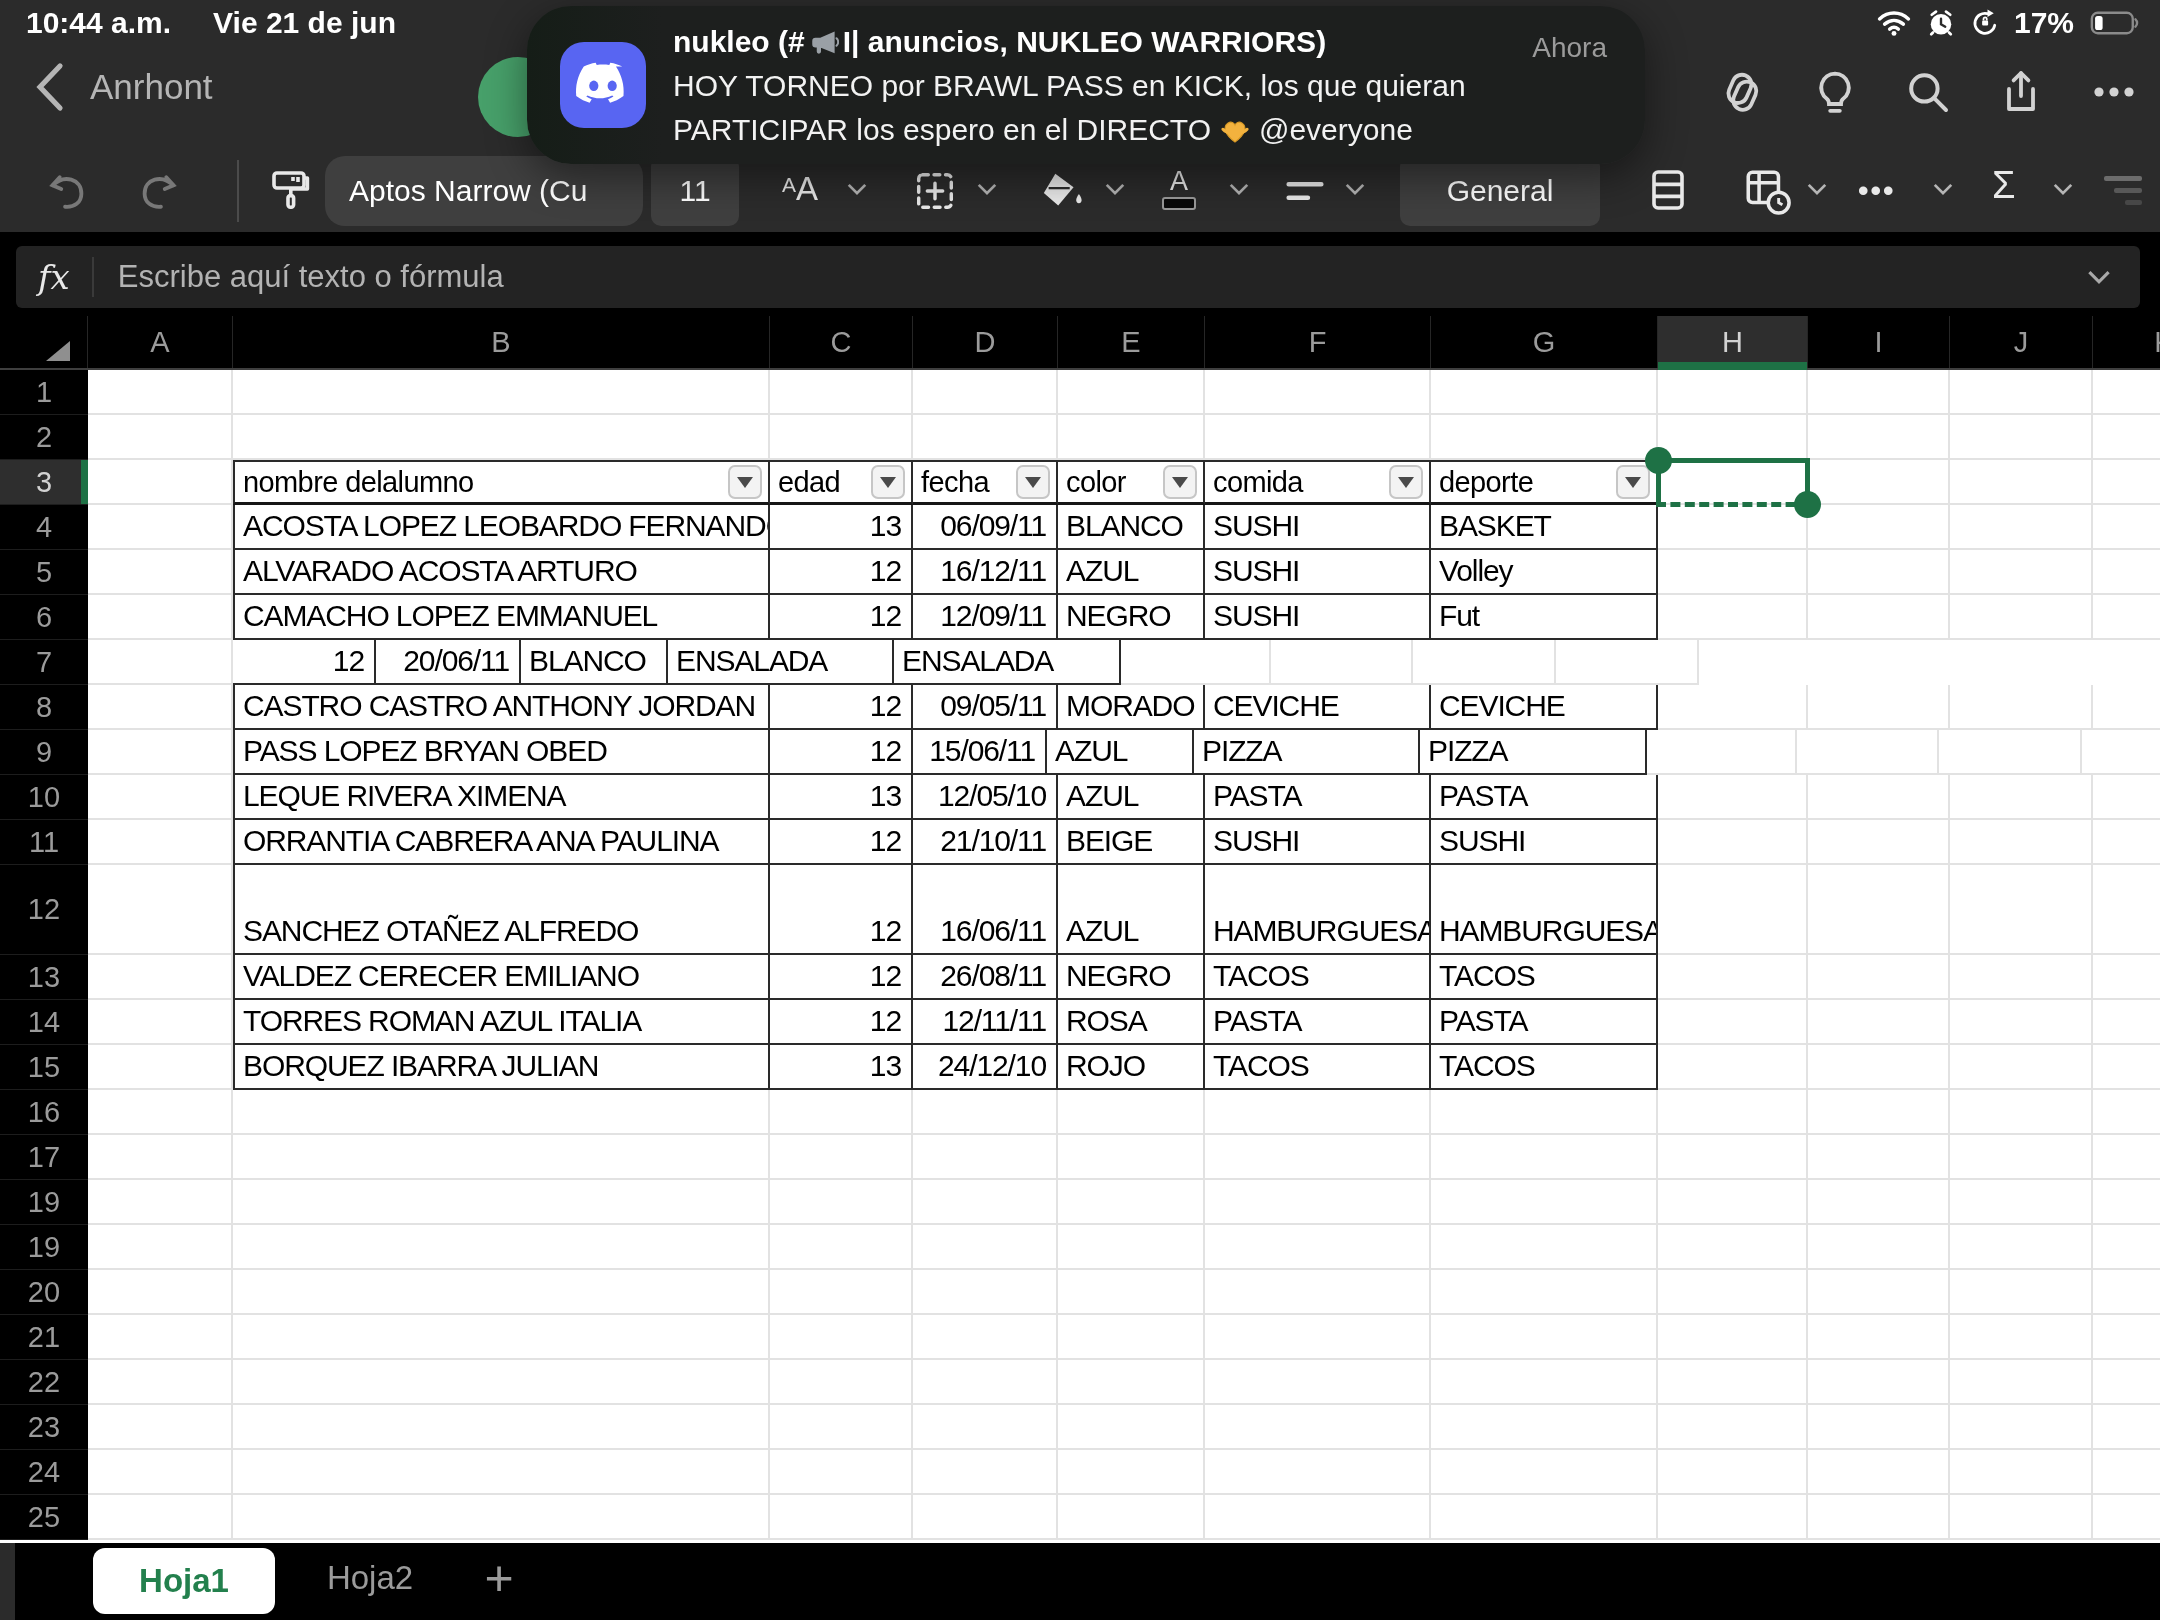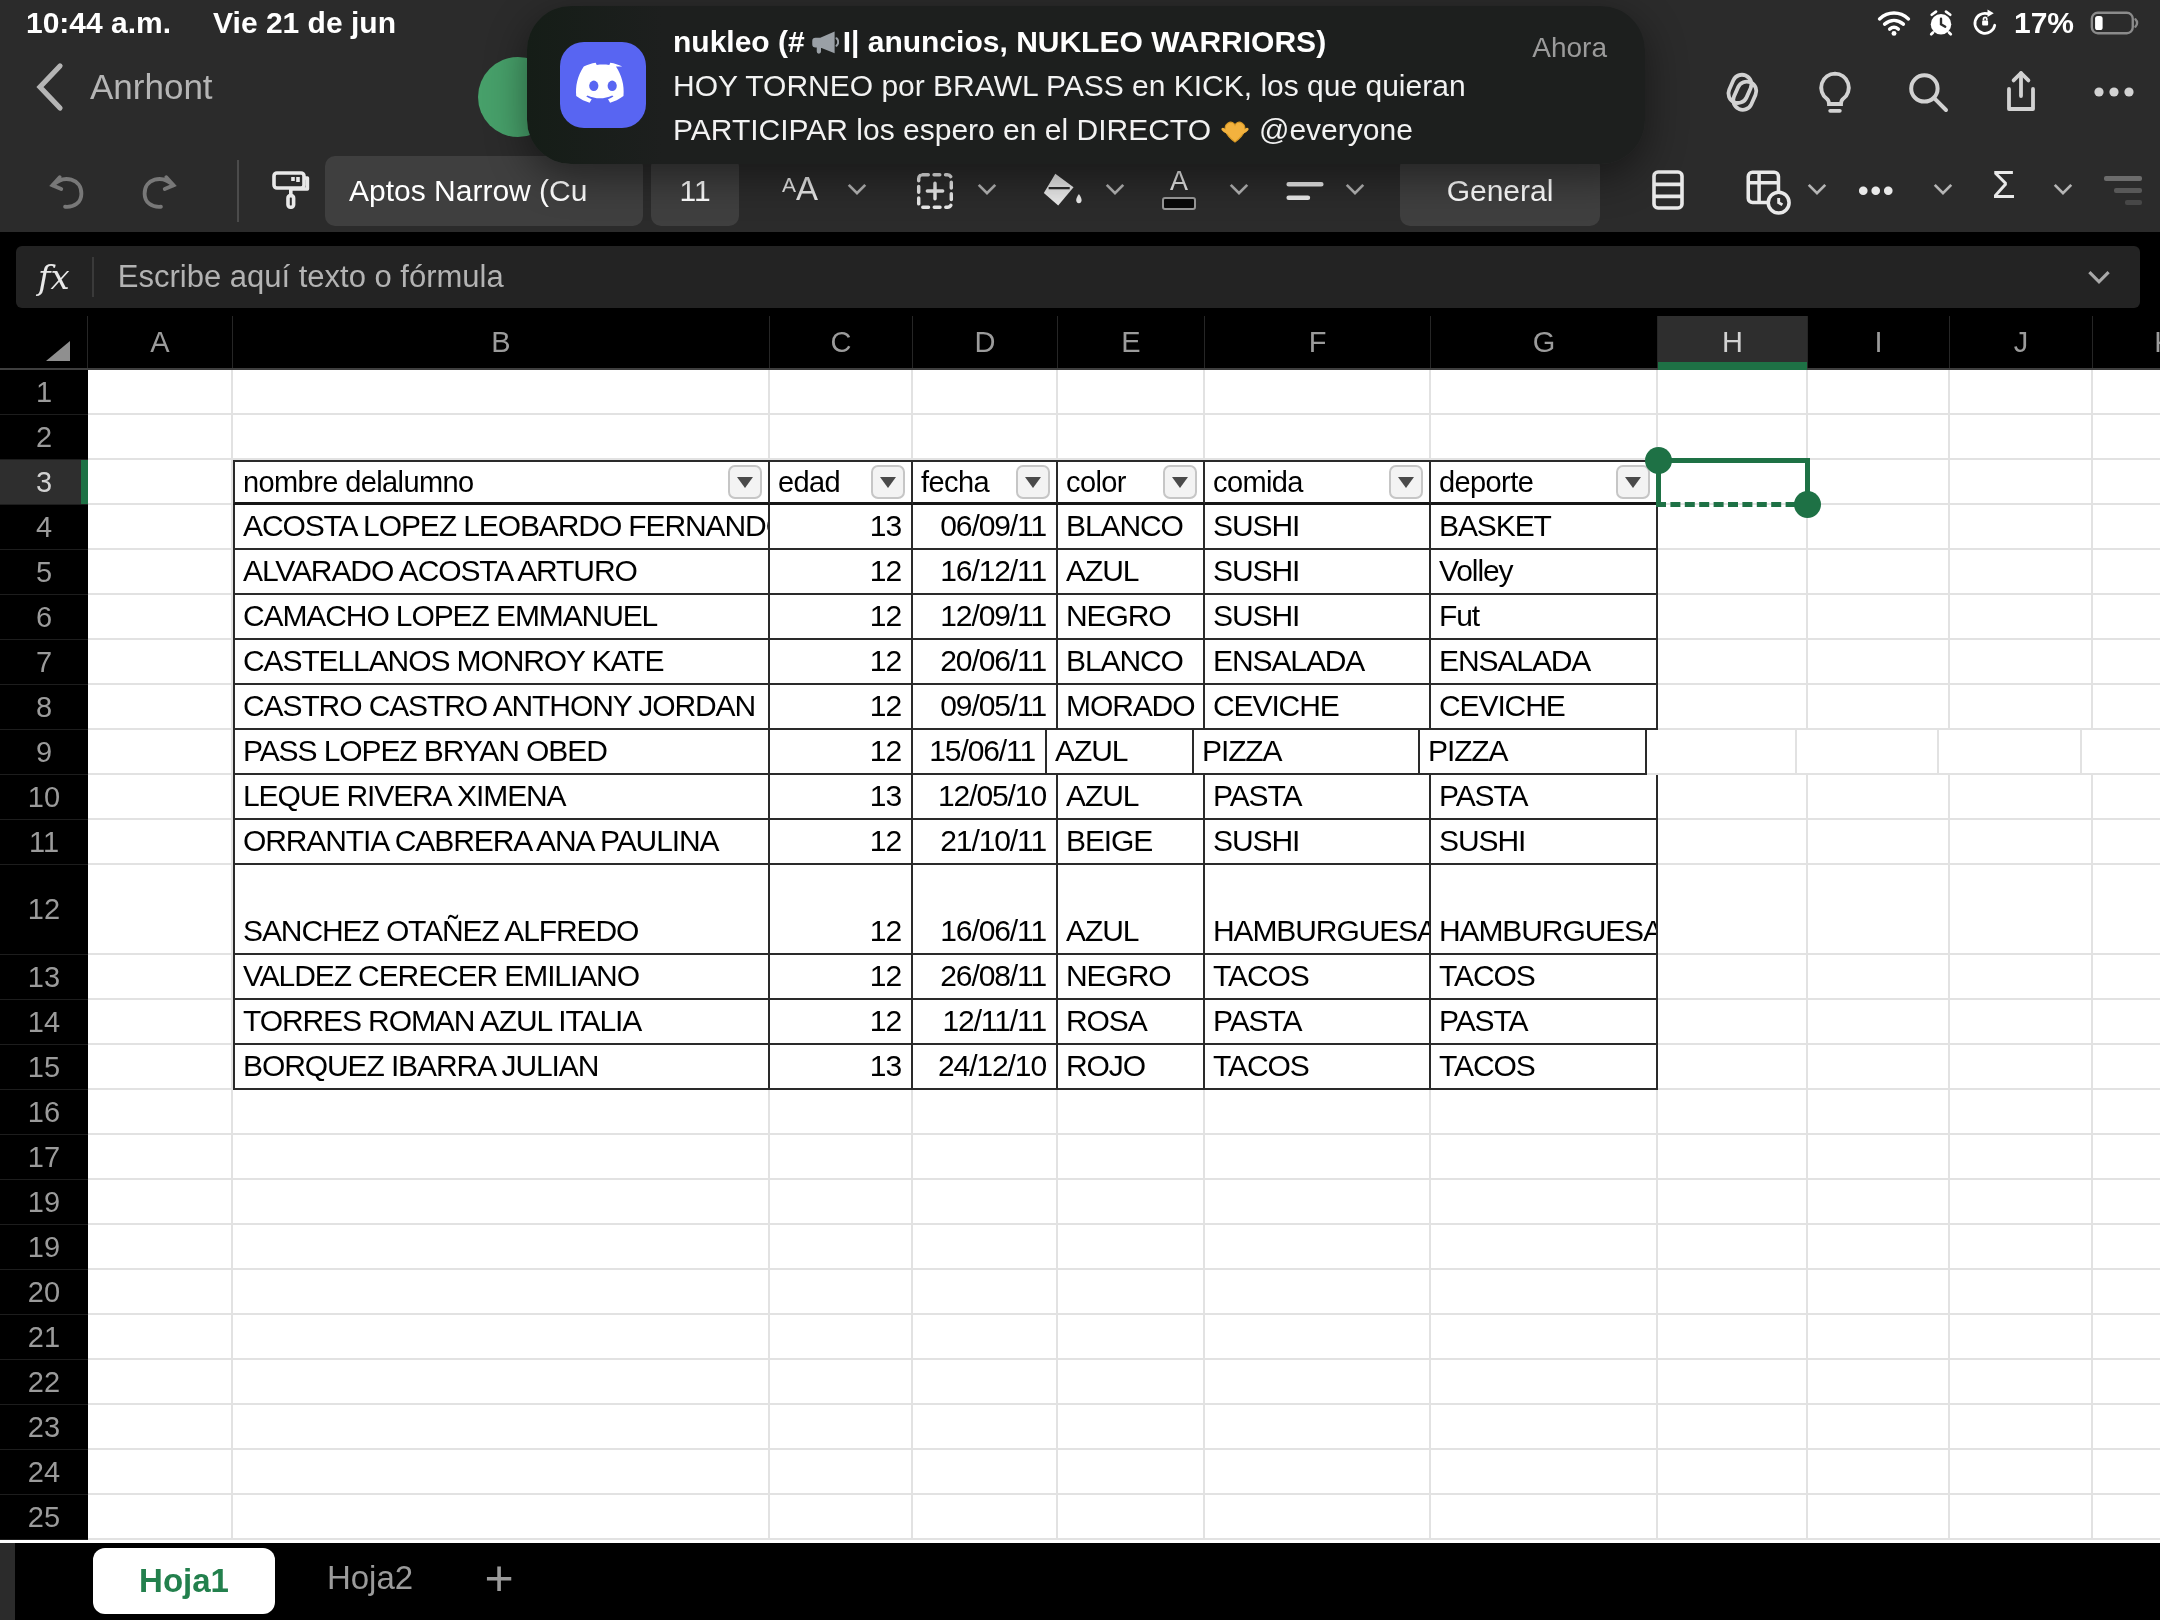--- a/index.html
+++ b/index.html
@@ -24,21 +24,21 @@
   
   .navrow{position:absolute;left:0;top:44px;width:100%;height:100px;z-index:10}
   .back-btn{position:absolute;left:36px;top:18px;display:flex;align-items:center;gap:26px;color:#b5b5b5}
   .back-title{font-size:35px;color:#b5b5b5}
   .nav-icons{position:absolute;right:22px;top:24px;display:flex;gap:45px;color:#d2d2d2}
 
   
   .toolbar{position:absolute;left:0;top:150px;width:100%;height:82px;z-index:8}
   .tb{position:absolute;display:flex;align-items:center;justify-content:center}
   .tb-divider{position:absolute;left:237px;top:10px;width:2px;height:62px;background:#4b4b4b}
-  .fontbox{position:absolute;left:325px;top:6px;width:318px;height:70px;background:var(--box);border-radius:10px;color:#fff;font-size:30px;display:flex;align-items:center;padding-left:24px;overflow:hidden;white-space:nowrap}
+  .fontbox{position:absolute;left:325px;top:6px;width:318px;height:70px;background:var(--box);border-radius:20px;color:#fff;font-size:30px;display:flex;align-items:center;padding-left:24px;overflow:hidden;white-space:nowrap}
   .sizebox{position:absolute;left:651px;top:6px;width:88px;height:70px;background:var(--box);border-radius:10px;color:#fff;font-size:30px;display:flex;align-items:center;justify-content:center}
   .generalbox{position:absolute;left:1400px;top:6px;width:200px;height:70px;background:var(--box);border-radius:10px;color:#fff;font-size:30px;display:flex;align-items:center;justify-content:center}
   .aa-icon{color:var(--iconc);display:flex;align-items:flex-start}
   .aa-s{font-size:21px;line-height:21px;margin-top:2px}
   .aa-b{font-size:33px;line-height:33px}
   .fc-icon{display:flex;flex-direction:column;align-items:center;color:var(--iconc)}
   .fc-a{font-size:27px;line-height:27px}
   .fc-swatch{width:34px;height:13px;background:#0a0a0a;border:2px solid #9a9a9a;border-radius:3px;margin-top:2px}
   .more-label{color:var(--iconc);font-size:30px;font-weight:bold;letter-spacing:2px}
   .sigma-label{color:var(--iconc);font-size:38px}
@@ -549,23 +549,20 @@
           <div class="cell" style="width: 150px;"></div>
           <div class="cell" style="width: 142px;"></div>
           <div class="cell" style="width: 143px;"></div>
           <div class="cell" style="width: 143px;"></div>
         </div>
         <div class="grow" style="height: 45px;">
           <div class="rowhead">
             <span>7</span>
           </div>
           <div class="cell" style="width: 145px;"></div>
-          <div class="cell tcell tfirst" style="width: 537px;">
-            <span>CASTELLANOS MONROY KATE</span>
-          </div>
           <div class="cell tcell right" style="width: 143px;">
             <span>12</span>
           </div>
           <div class="cell tcell right" style="width: 145px;">
             <span>20/06/11</span>
           </div>
           <div class="cell tcell" style="width: 147px;">
             <span>BLANCO</span>
           </div>
           <div class="cell tcell" style="width: 226px;">

